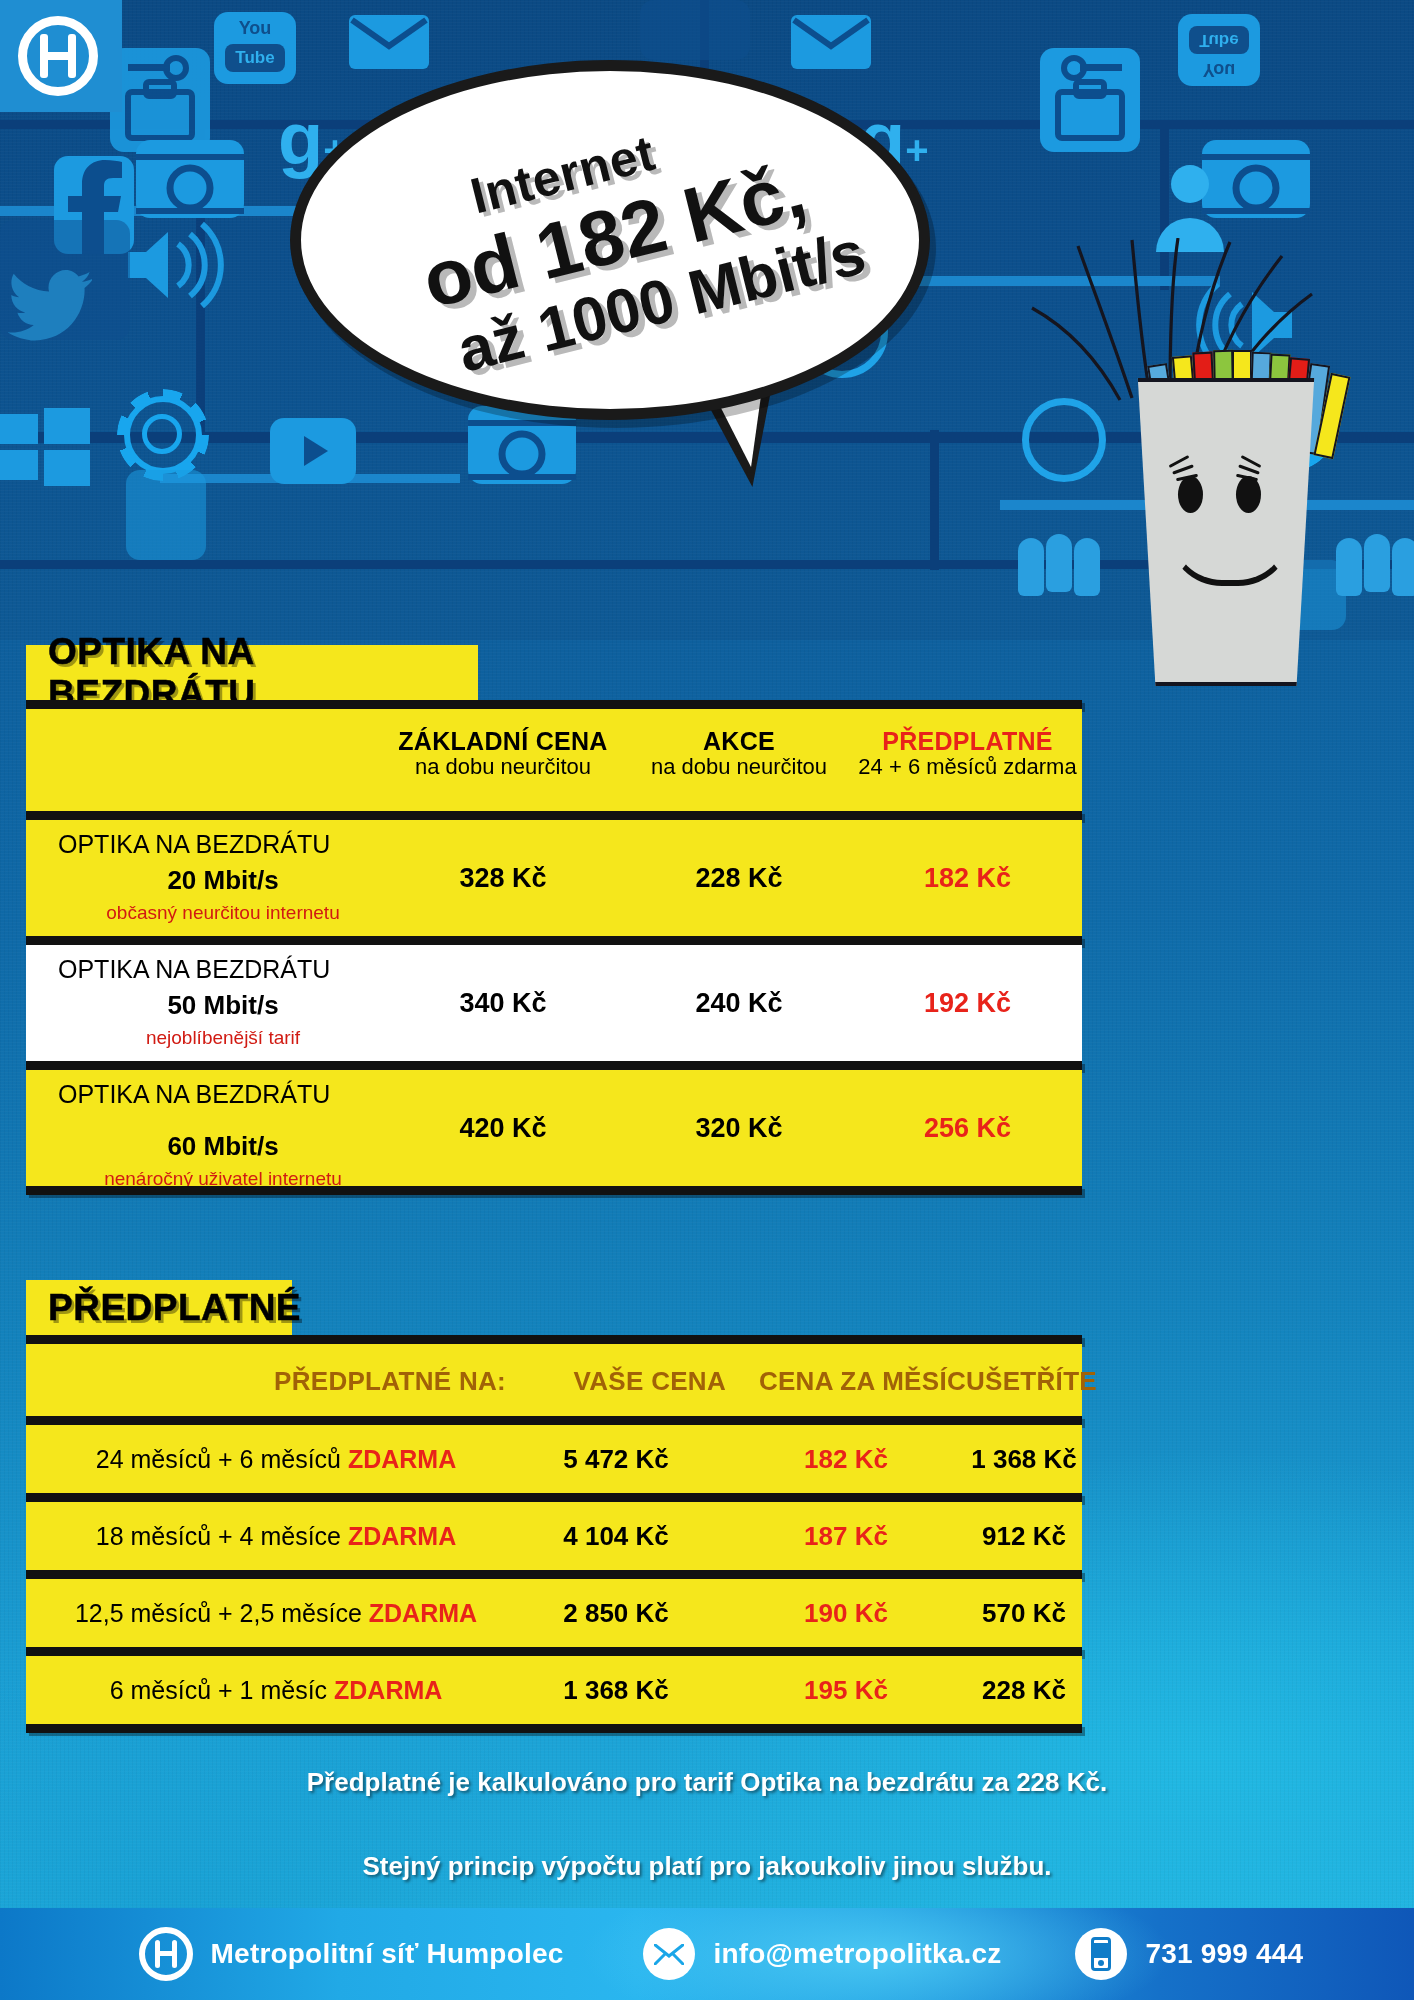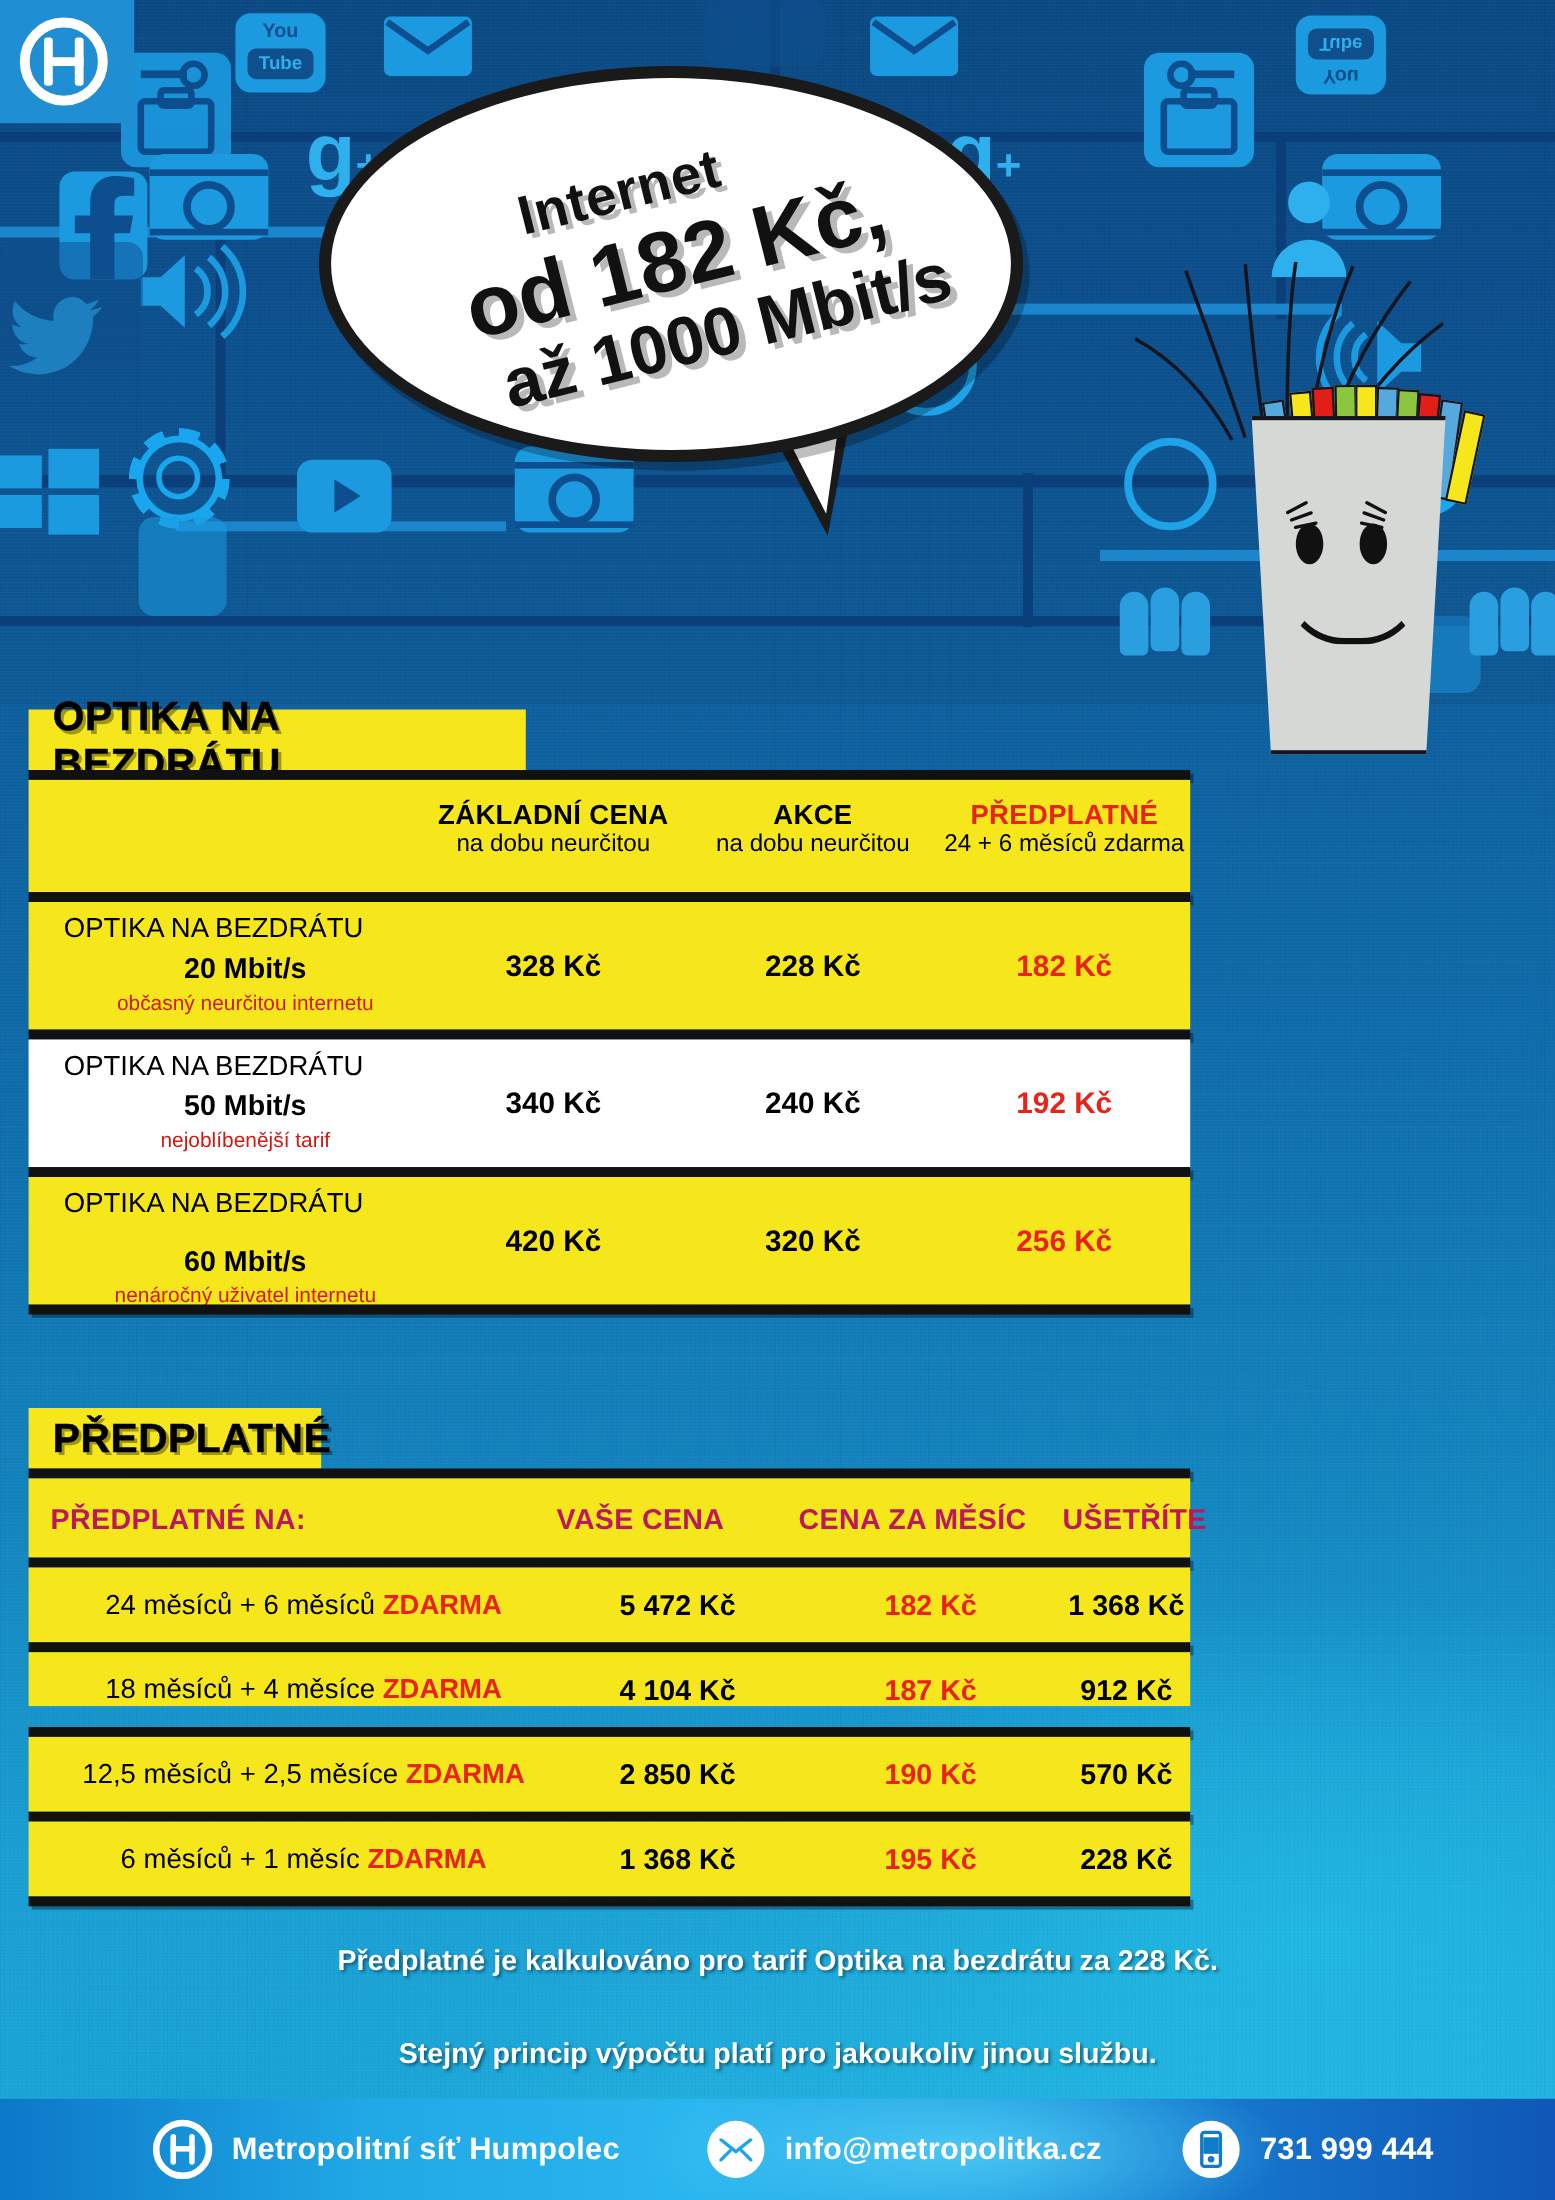--- a/index.html
+++ b/index.html
@@ -178,21 +178,21 @@
     font-size:30px;font-weight:800;color:#000;text-align:center;
     text-shadow:2px 2px 0 rgba(0,0,0,.3);
   }
   .svc-name{font-size:25px;font-weight:400;color:#000;}
   .svc-speed{font-size:26px;font-weight:800;color:#000;}
   .svc-note{font-size:19px;font-weight:400;color:#d11a12;}
   .price{font-size:27px;font-weight:800;color:#000;text-align:center;}
   .price.red{color:#e8231a;}
 
   
-  .h2cell{font-size:26px;font-weight:800;color:#be185d;text-align:left;letter-spacing:.3px;}
+  .h2cell{font-size:26px;font-weight:800;color:#a16207;text-align:right;letter-spacing:.3px;}
   .p-label{font-size:25px;font-weight:400;color:#000;text-align:center;}
   .p-label .free{color:#e8231a;font-weight:700;}
   .p-val{font-size:26px;font-weight:800;color:#000;text-align:center;}
   .p-val.red{color:#e8231a;}
 
   .note{
     position:absolute;left:0;width:1414px;text-align:center;
     color:#ffffff;font-weight:700;font-size:26px;line-height:1.75;
     text-shadow:2px 2px 3px rgba(0,0,0,.45);
   }
@@ -513,21 +513,21 @@
 
   <div class="rule" style="left:26px;top:1416px;width:1056px;height:9px;"></div>
   <div class="band y" style="left:26px;top:1425px;width:1056px;height:68px;">
     <div class="cell p-label" style="left:20px;top:20px;width:460px;"><span>24 měsíců + 6 měsíců </span><span class="free">ZDARMA</span></div>
     <div class="cell p-val" style="left:480px;top:19px;width:220px;">5 472 Kč</div>
     <div class="cell p-val red" style="left:700px;top:19px;width:240px;">182 Kč</div>
     <div class="cell p-val" style="left:940px;top:19px;width:116px;">1 368 Kč</div>
   </div>
 
   <div class="rule" style="left:26px;top:1493px;width:1056px;height:9px;"></div>
-  <div class="band y" style="left:26px;top:1502px;width:1056px;height:49px;">
+  <div class="band y" style="left:26px;top:1502px;width:1056px;height:68px;">
     <div class="cell p-label" style="left:20px;top:20px;width:460px;"><span>18 měsíců + 4 měsíce </span><span class="free">ZDARMA</span></div>
     <div class="cell p-val" style="left:480px;top:19px;width:220px;">4 104 Kč</div>
     <div class="cell p-val red" style="left:700px;top:19px;width:240px;">187 Kč</div>
     <div class="cell p-val" style="left:940px;top:19px;width:116px;">912 Kč</div>
   </div>
 
   <div class="rule" style="left:26px;top:1570px;width:1056px;height:9px;"></div>
   <div class="band y" style="left:26px;top:1579px;width:1056px;height:68px;">
     <div class="cell p-label" style="left:20px;top:20px;width:460px;"><span>12,5 měsíců + 2,5 měsíce </span><span class="free">ZDARMA</span></div>
     <div class="cell p-val" style="left:480px;top:19px;width:220px;">2 850 Kč</div>

